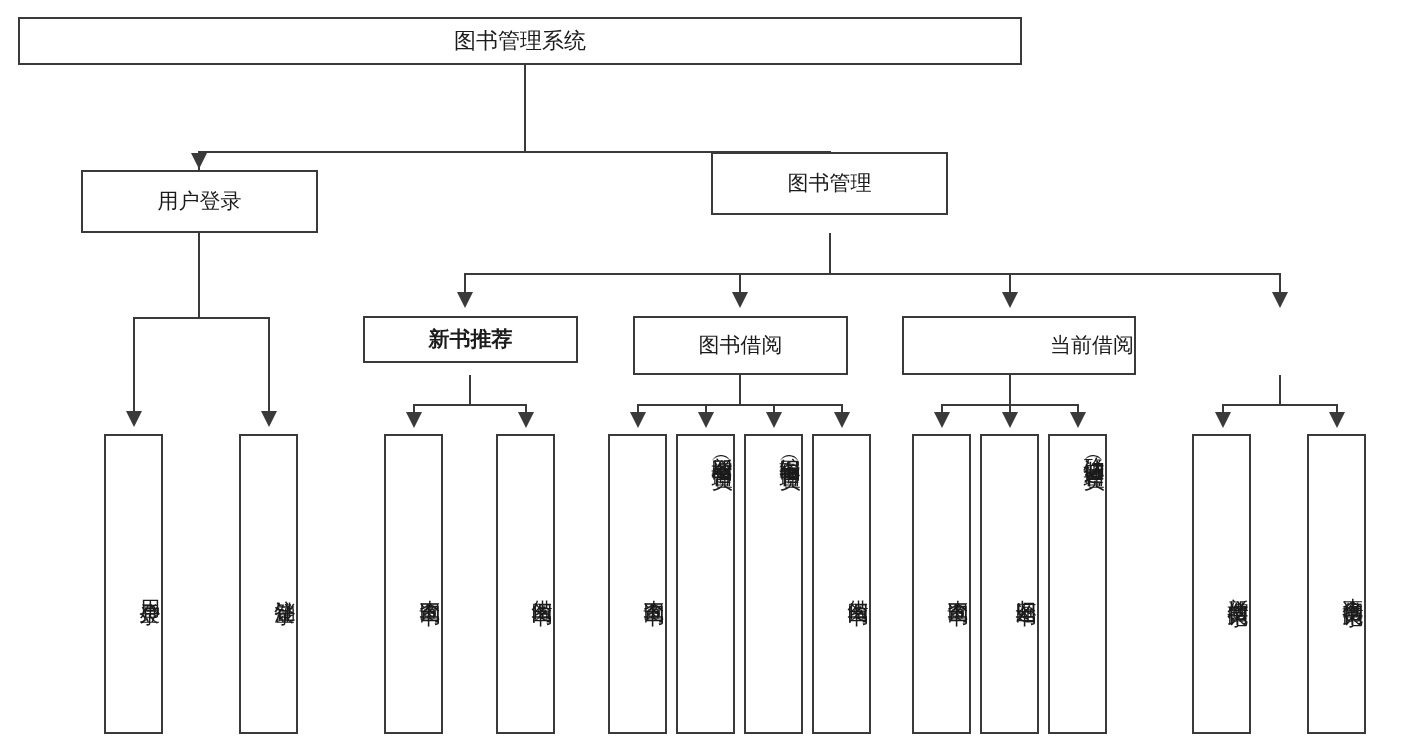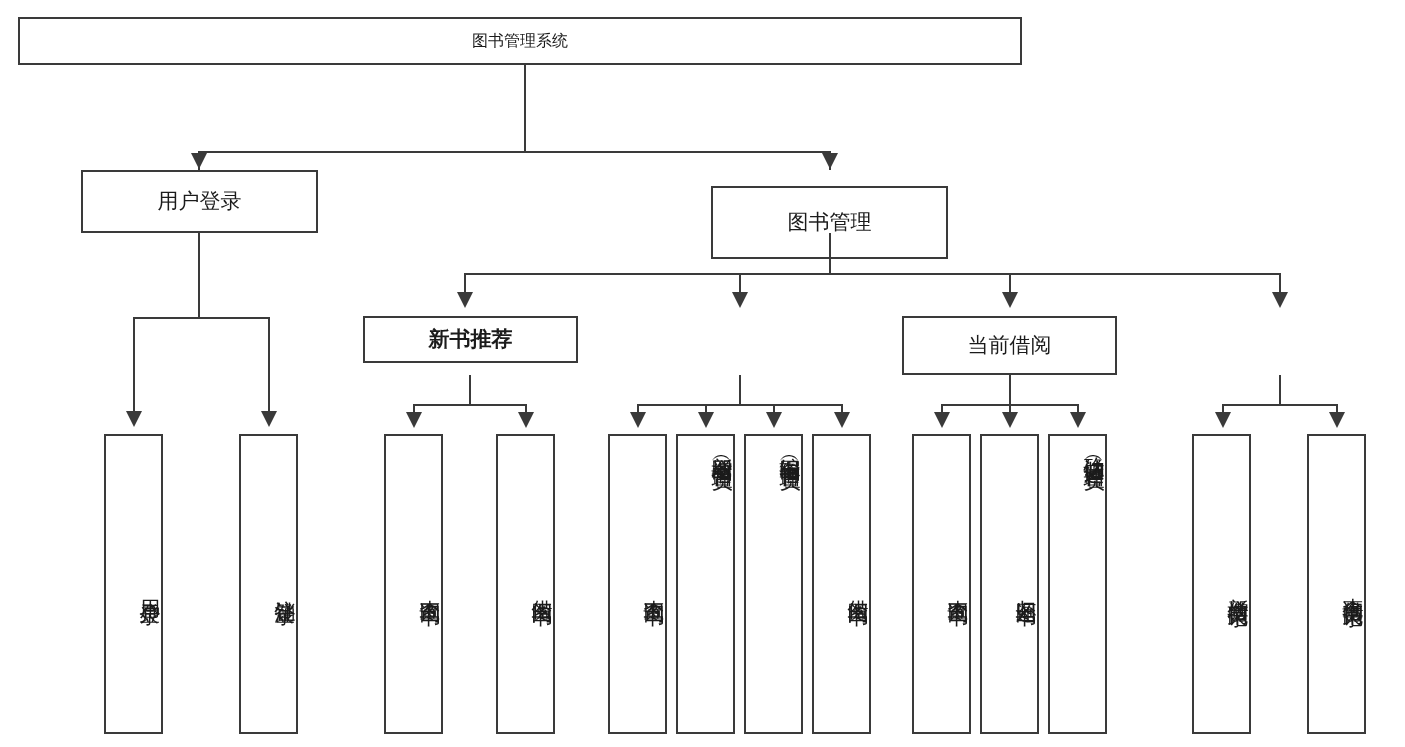--- a/index.html
+++ b/index.html
@@ -20,21 +20,21 @@
     box-sizing:border-box;
     border:2px solid #3a3a3a;
     background:#ffffff;
     display:flex;
     align-items:center;
     justify-content:center;
     color:#1b1b1b;
     line-height:1.12;
     text-align:center;
   }
-  .node.root{ font-size:16px; }
+  .node.root{ font-size:22px; }
   .node.lvl2{ font-size:21px; }
   .node.lvl3{ font-size:21px; }
   
   .node.leaf{
     font-size:21px;
     writing-mode:vertical-rl;
     text-orientation:upright;
     align-items:flex-start;
     justify-content:center;
     padding-top:6px;
@@ -79,21 +79,21 @@
   <div class="conn vline" style="left:524px;top:65px;height:87px;"></div>
   <div class="conn hline" style="left:198px;top:151px;width:632px;"></div>
   <div class="conn vline" style="left:198px;top:151px;height:19px;"></div>
   <div class="arrow" style="left:191px;top:153px;"></div>
   <div class="conn vline" style="left:829px;top:151px;height:19px;"></div>
   <div class="arrow" style="left:822px;top:153px;"></div>
 
   <div class="node lvl2" style="left:81px;top:170px;width:237px;height:63px;">
     <span>用户登录</span>
   </div>
-  <div class="node lvl2" style="left:711px;top:186px;width:237px;height:73px;">
+  <div class="node lvl2" style="left:711px;top:152px;width:237px;height:63px;">
     <span>图书管理</span>
   </div>
 
   <div class="conn vline" style="left:198px;top:233px;height:86px;"></div>
   <div class="conn hline" style="left:133px;top:317px;width:136px;"></div>
   <div class="conn vline" style="left:133px;top:317px;height:100px;"></div>
   <div class="arrow" style="left:126px;top:411px;"></div>
   <div class="conn vline" style="left:268px;top:317px;height:100px;"></div>
   <div class="arrow" style="left:261px;top:411px;"></div>
 
@@ -104,21 +104,24 @@
   <div class="conn vline" style="left:739px;top:273px;height:33px;"></div>
   <div class="arrow" style="left:732px;top:292px;"></div>
   <div class="conn vline" style="left:1009px;top:273px;height:33px;"></div>
   <div class="arrow" style="left:1002px;top:292px;"></div>
   <div class="conn vline" style="left:1279px;top:273px;height:33px;"></div>
   <div class="arrow" style="left:1272px;top:292px;"></div>
 
   <div class="node lvl3" style="left:363px;top:316px;width:215px;height:47px;font-weight:bold;">
     <span>新书推荐</span>
   </div>
-  <div class="node lvl3" style="left:902px;top:316px;width:215px;height:59px;">
+  <div class="node lvl3" style="left:633px;top:316px;width:215px;height:59px;">
+    <span>图书借阅</span>
+  </div>
+  <div class="node lvl3" style="left:902px;top:316px;width:234px;height:59px;justify-content:flex-end;">
     <span>当前借阅</span>
   </div>
 
   <div class="conn vline" style="left:469px;top:375px;height:31px;"></div>
   <div class="conn hline" style="left:413px;top:404px;width:113px;"></div>
   <div class="conn vline" style="left:413px;top:404px;height:14px;"></div>
   <div class="arrow" style="left:406px;top:412px;"></div>
   <div class="conn vline" style="left:525px;top:404px;height:14px;"></div>
   <div class="arrow" style="left:518px;top:412px;"></div>
 

